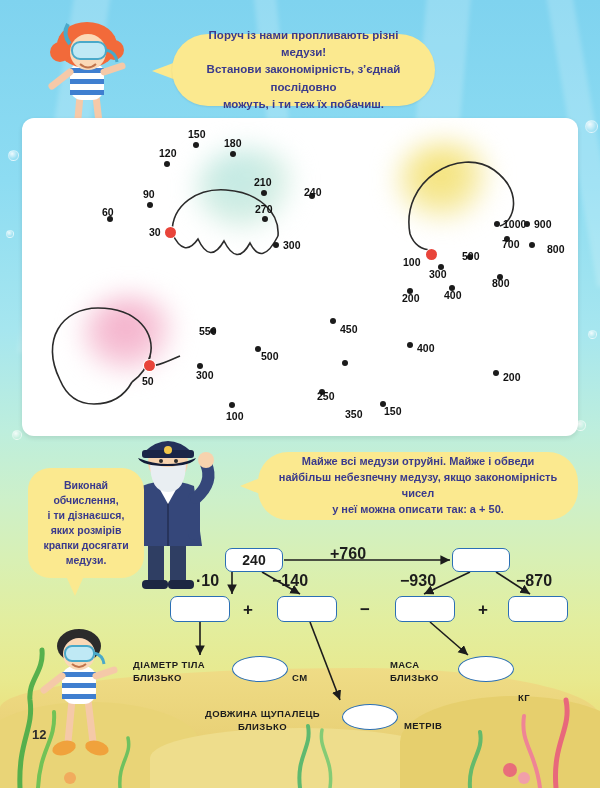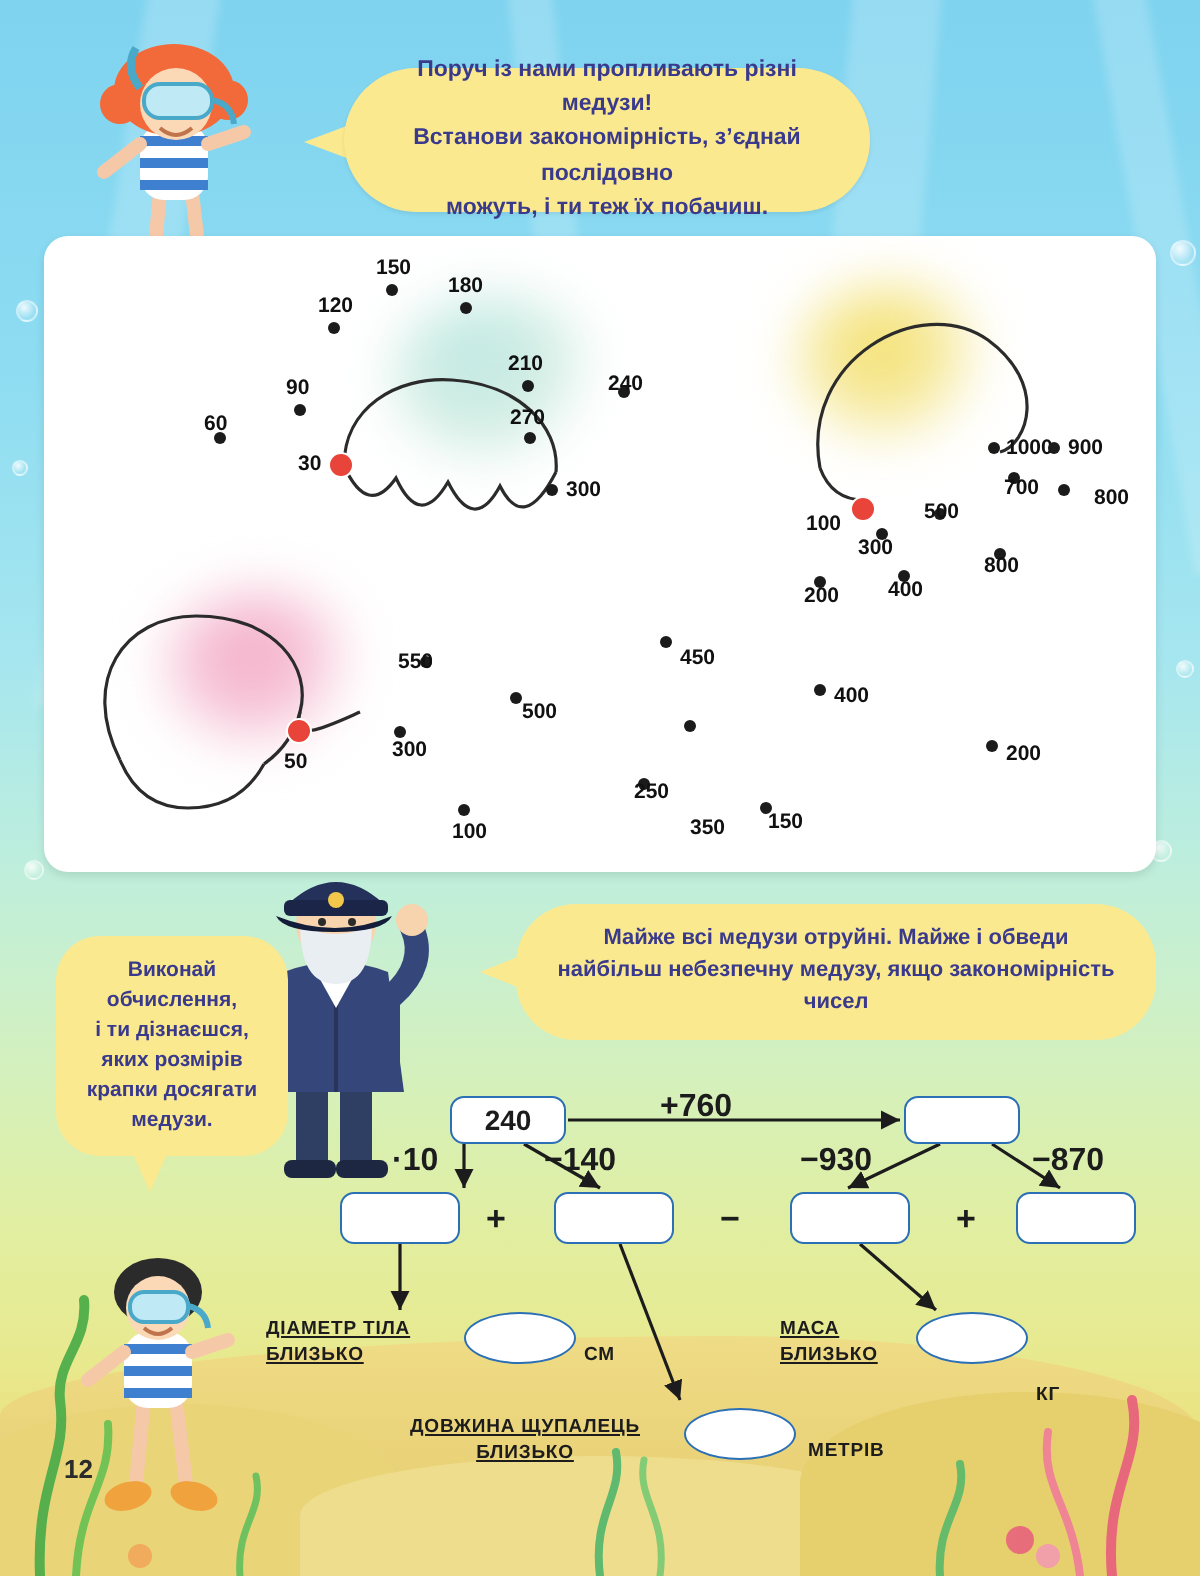--- a/index.html
+++ b/index.html
@@ -115,21 +115,21 @@
   }
   .oplabel {
     position:absolute; font-size:16px; font-weight:700; color:#1c1c1c;
     white-space:nowrap;
   }
   .sign {
     position:absolute; font-size:17px; font-weight:700; color:#1c1c1c;
   }
   .caplabel {
     position:absolute; font-size:9.5px; font-weight:700; color:#1c1c1c;
-    letter-spacing:0.4px; line-height:1.35; white-space:nowrap;text-decoration:underline;
+    letter-spacing:0.4px; line-height:1.35; white-space:nowrap;
   }
   .unit {
     position:absolute; font-size:9.5px; font-weight:700; color:#1c1c1c;
     letter-spacing:0.4px;
   }
   .pagenum {
     position:absolute; left:32px; top:727px; font-size:13px;
     font-weight:700; color:#2b2b2b;
   }
   svg.lines { position:absolute; left:0; top:0; width:600px; height:788px; pointer-events:none; }
@@ -338,20 +338,21 @@
       <span>медузи.</span>
     </div>
   </div>
   <div class="speech-tail-left"></div>
 
   <div class="speech-tail-right"></div>
   <div class="speech-right">
     <div class="txt">
       <span>Майже всі медузи отруйні. Майже і обведи</span><br>
       <span>найбільш небезпечну медузу, якщо закономірність чисел</span><br>
+      <span>у неї можна описати так: а + 50.</span>
     </div>
   </div>
 
   <svg class="lines">
     <path d="M72 700 L68 742" stroke="#f5c9a8" stroke-width="7" stroke-linecap="round"></path>
     <path d="M88 700 L93 742" stroke="#f5c9a8" stroke-width="7" stroke-linecap="round"></path>
     <ellipse cx="64" cy="748" rx="12" ry="7" fill="#f0a23c" transform="rotate(-15 64 748)"></ellipse>
     <ellipse cx="97" cy="748" rx="12" ry="7" fill="#f0a23c" transform="rotate(15 97 748)"></ellipse>
     <rect x="62" y="666" width="34" height="38" rx="12" fill="#ffffff"></rect>
     <rect x="62" y="672" width="34" height="5" fill="#3f7fd0"></rect>

